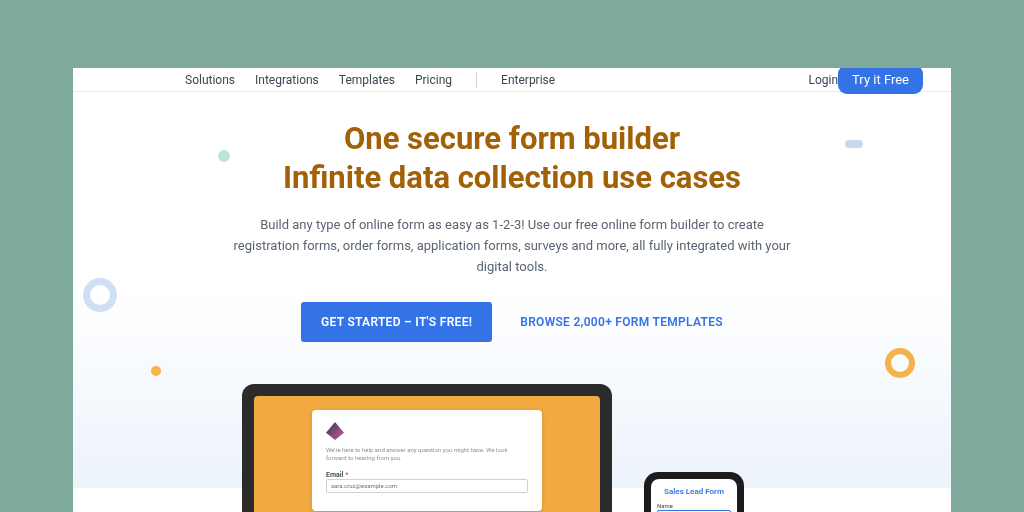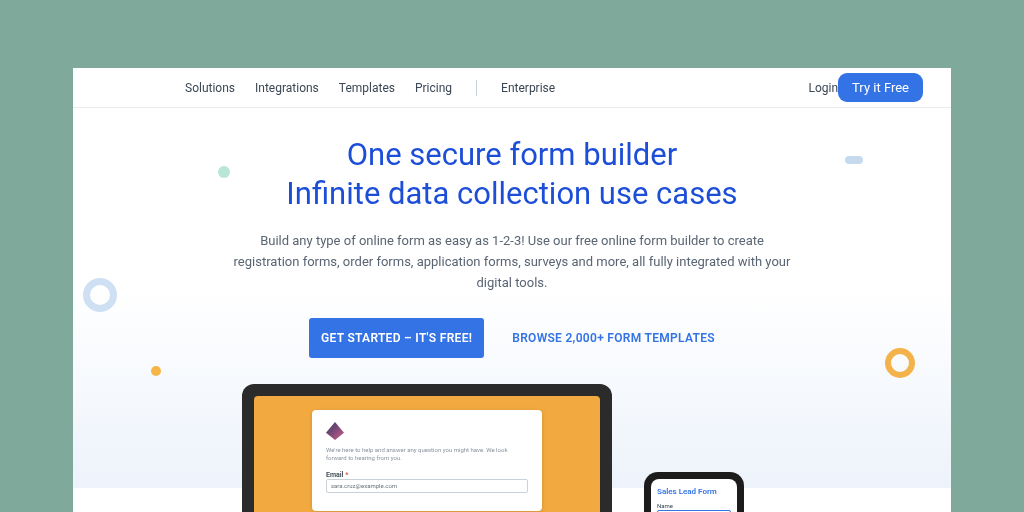--- a/index.html
+++ b/index.html
@@ -1,31 +1,31 @@
 <!DOCTYPE html>
 <html><head>
 <meta charset="utf-8">
 <style>
   *{margin:0;padding:0;box-sizing:border-box;font-family:-apple-system,BlinkMacSystemFont,"Segoe UI",Roboto,sans-serif}
   body{width:1024px;height:512px;background:#7ea99b;overflow:hidden;position:relative}
   .stage{position:absolute;left:73px;top:68px;width:878px;height:444px;background:#fff;overflow:hidden}
-  .nav{height:40px;border-bottom:1px solid #e8ecef;display:flex;align-items:center;padding:7px 28px}
+  .nav{height:24px;border-bottom:1px solid #e8ecef;display:flex;align-items:center;padding:7px 28px}
   .nav-left{display:flex;align-items:center;gap:20px;margin-left:84px}
   .nav-item{color:#3a4754;font-size:12px;cursor:pointer}
   .nav-div{width:1px;height:16px;background:#c9d1d9;margin:0 4px}
   .nav-right{margin-left:auto;display:flex;align-items:center;}
   .login{color:#3a4754;font-size:12px;cursor:pointer}
   .try{background:#3373e6;color:#fff;font-size:13px;padding:7px 14px;border-radius:9px;border:none;cursor:pointer}
   .hero{text-align:center;padding:28px 60px 0;position:relative}
-  .title{font-family:Georgia,"Times New Roman",serif;font-weight:400;color:#1d4ed8;line-height:1.25}
+  .title{font-family:Georgia,"Times New Roman",serif;font-weight:700;color:#a16207;line-height:1.25}
   .title .line1{font-size:31px;display:block}
   .title .line2{font-size:31px;display:block}
   .sub{margin:16px auto 16px;max-width:560px;color:#5a6573;font-size:13px;line-height:1.65}
   .cta-row{margin-top:24px;display:flex;align-items:center;justify-content:center;gap:28px}
-  .cta-primary{background:#3373e6;color:#fff;font-size:12px;font-weight:600;letter-spacing:.3px;padding:13px 12px;border:none;border-radius:3px;cursor:pointer}
+  .cta-primary{background:#3373e6;color:#fff;font-size:12px;font-weight:600;letter-spacing:.3px;padding:13px 20px;border:none;border-radius:3px;cursor:pointer}
   .cta-link{color:#3373e6;font-size:12px;font-weight:600;letter-spacing:.3px;cursor:pointer}
   
   .circ{position:absolute;border-radius:50%}
   .c-mint{width:12px;height:12px;background:#b9e6d6;left:145px;top:58px}
   .c-blue-ring{width:34px;height:34px;border:7px solid #cfe0f4;left:10px;top:210px;background:transparent}
   .c-yellow-sm{width:10px;height:10px;background:#f5b547;left:78px;top:298px}
   .c-orange-ring{width:30px;height:30px;border:6px solid #f3b24a;right:36px;top:280px;background:transparent}
   .c-top-right{width:18px;height:8px;background:#c7d9ef;right:88px;top:48px;border-radius:4px}
   
   .devices{position:absolute;left:50%;transform:translateX(-50%);top:316px;width:540px;height:260px}
@@ -34,21 +34,21 @@
   .form-card{width:230px;background:#fff;border-radius:4px;padding:12px 14px;box-shadow:0 1px 4px rgba(0,0,0,.15)}
   .form-logo{width:18px;height:18px;margin-bottom:6px;position:relative}
   .form-logo::before{content:"";position:absolute;inset:0;background:linear-gradient(135deg,#2e3a66,#d15a8a);clip-path:polygon(50% 0,100% 60%,50% 100%,0 60%)}
   .form-title{font-size:12px;font-weight:700;color:#2b3340;margin-bottom:3px}
   .form-desc{font-size:6px;color:#8a93a0;line-height:1.4;margin-bottom:8px}
   .field-label{font-size:7px;color:#3a4754;font-weight:600;margin-bottom:0}
   .field-label .req{color:#d54}
   .field-input{width:100%;height:14px;border:1px solid #c9d1d9;border-radius:2px;font-size:6px;color:#6a7380;padding:0 4px;display:flex;align-items:center}
   .phone{position:absolute;right:38px;top:88px;width:100px;height:180px;background:#1c1c1c;border-radius:14px;padding:7px}
   .phone-screen{width:100%;height:100%;background:#fff;border-radius:8px;padding:8px 6px}
-  .phone-title{font-size:8px;font-weight:600;color:#3373e6;margin-bottom:6px}
+  .phone-title{font-size:8px;font-weight:600;color:#3373e6;text-align:center;margin-bottom:6px}
   .phone-label{font-size:6px;color:#3a4754;margin-bottom:1px}
   .phone-input{width:100%;height:11px;border:1px solid #3373e6;border-radius:2px;font-size:5px;color:#6a7380;padding:0 3px;display:flex;align-items:center;margin-bottom:4px}
   .grad{position:absolute;left:0;right:0;top:220px;height:200px;background:linear-gradient(#fff,#edf3fb)}
 </style>
 </head>
 <body>
 
 <div class="stage">
   <div class="grad"></div>
 

